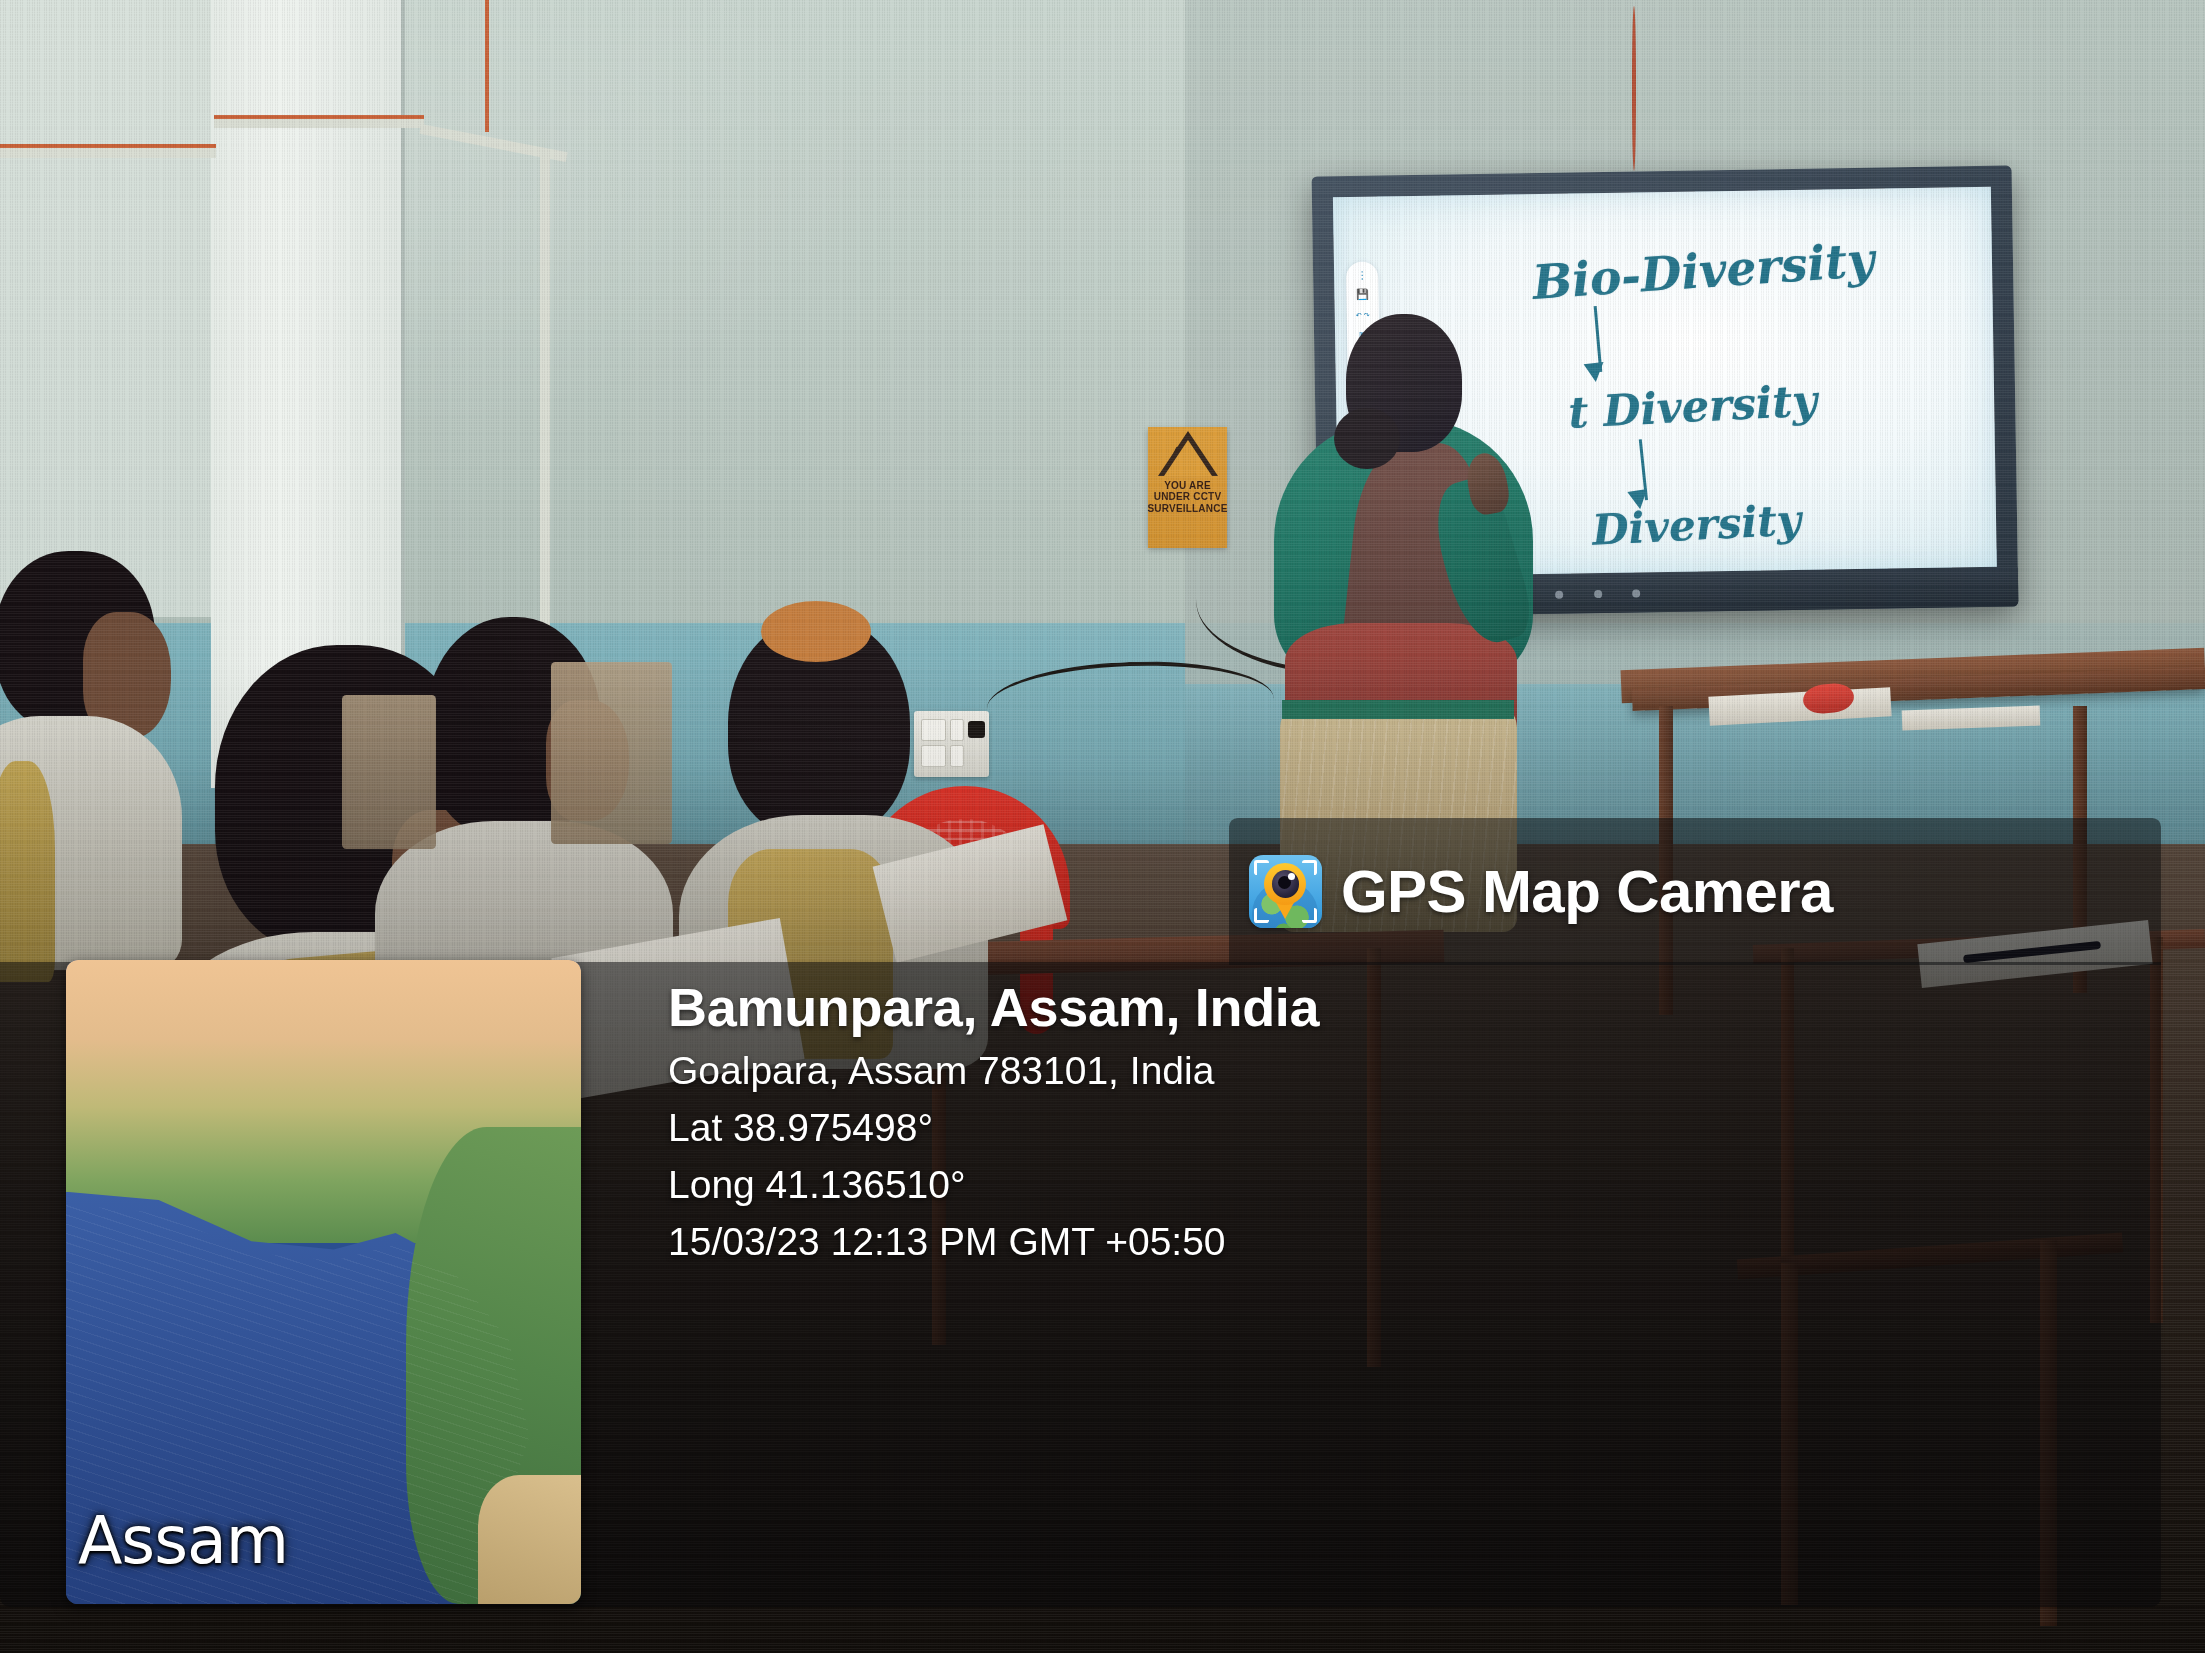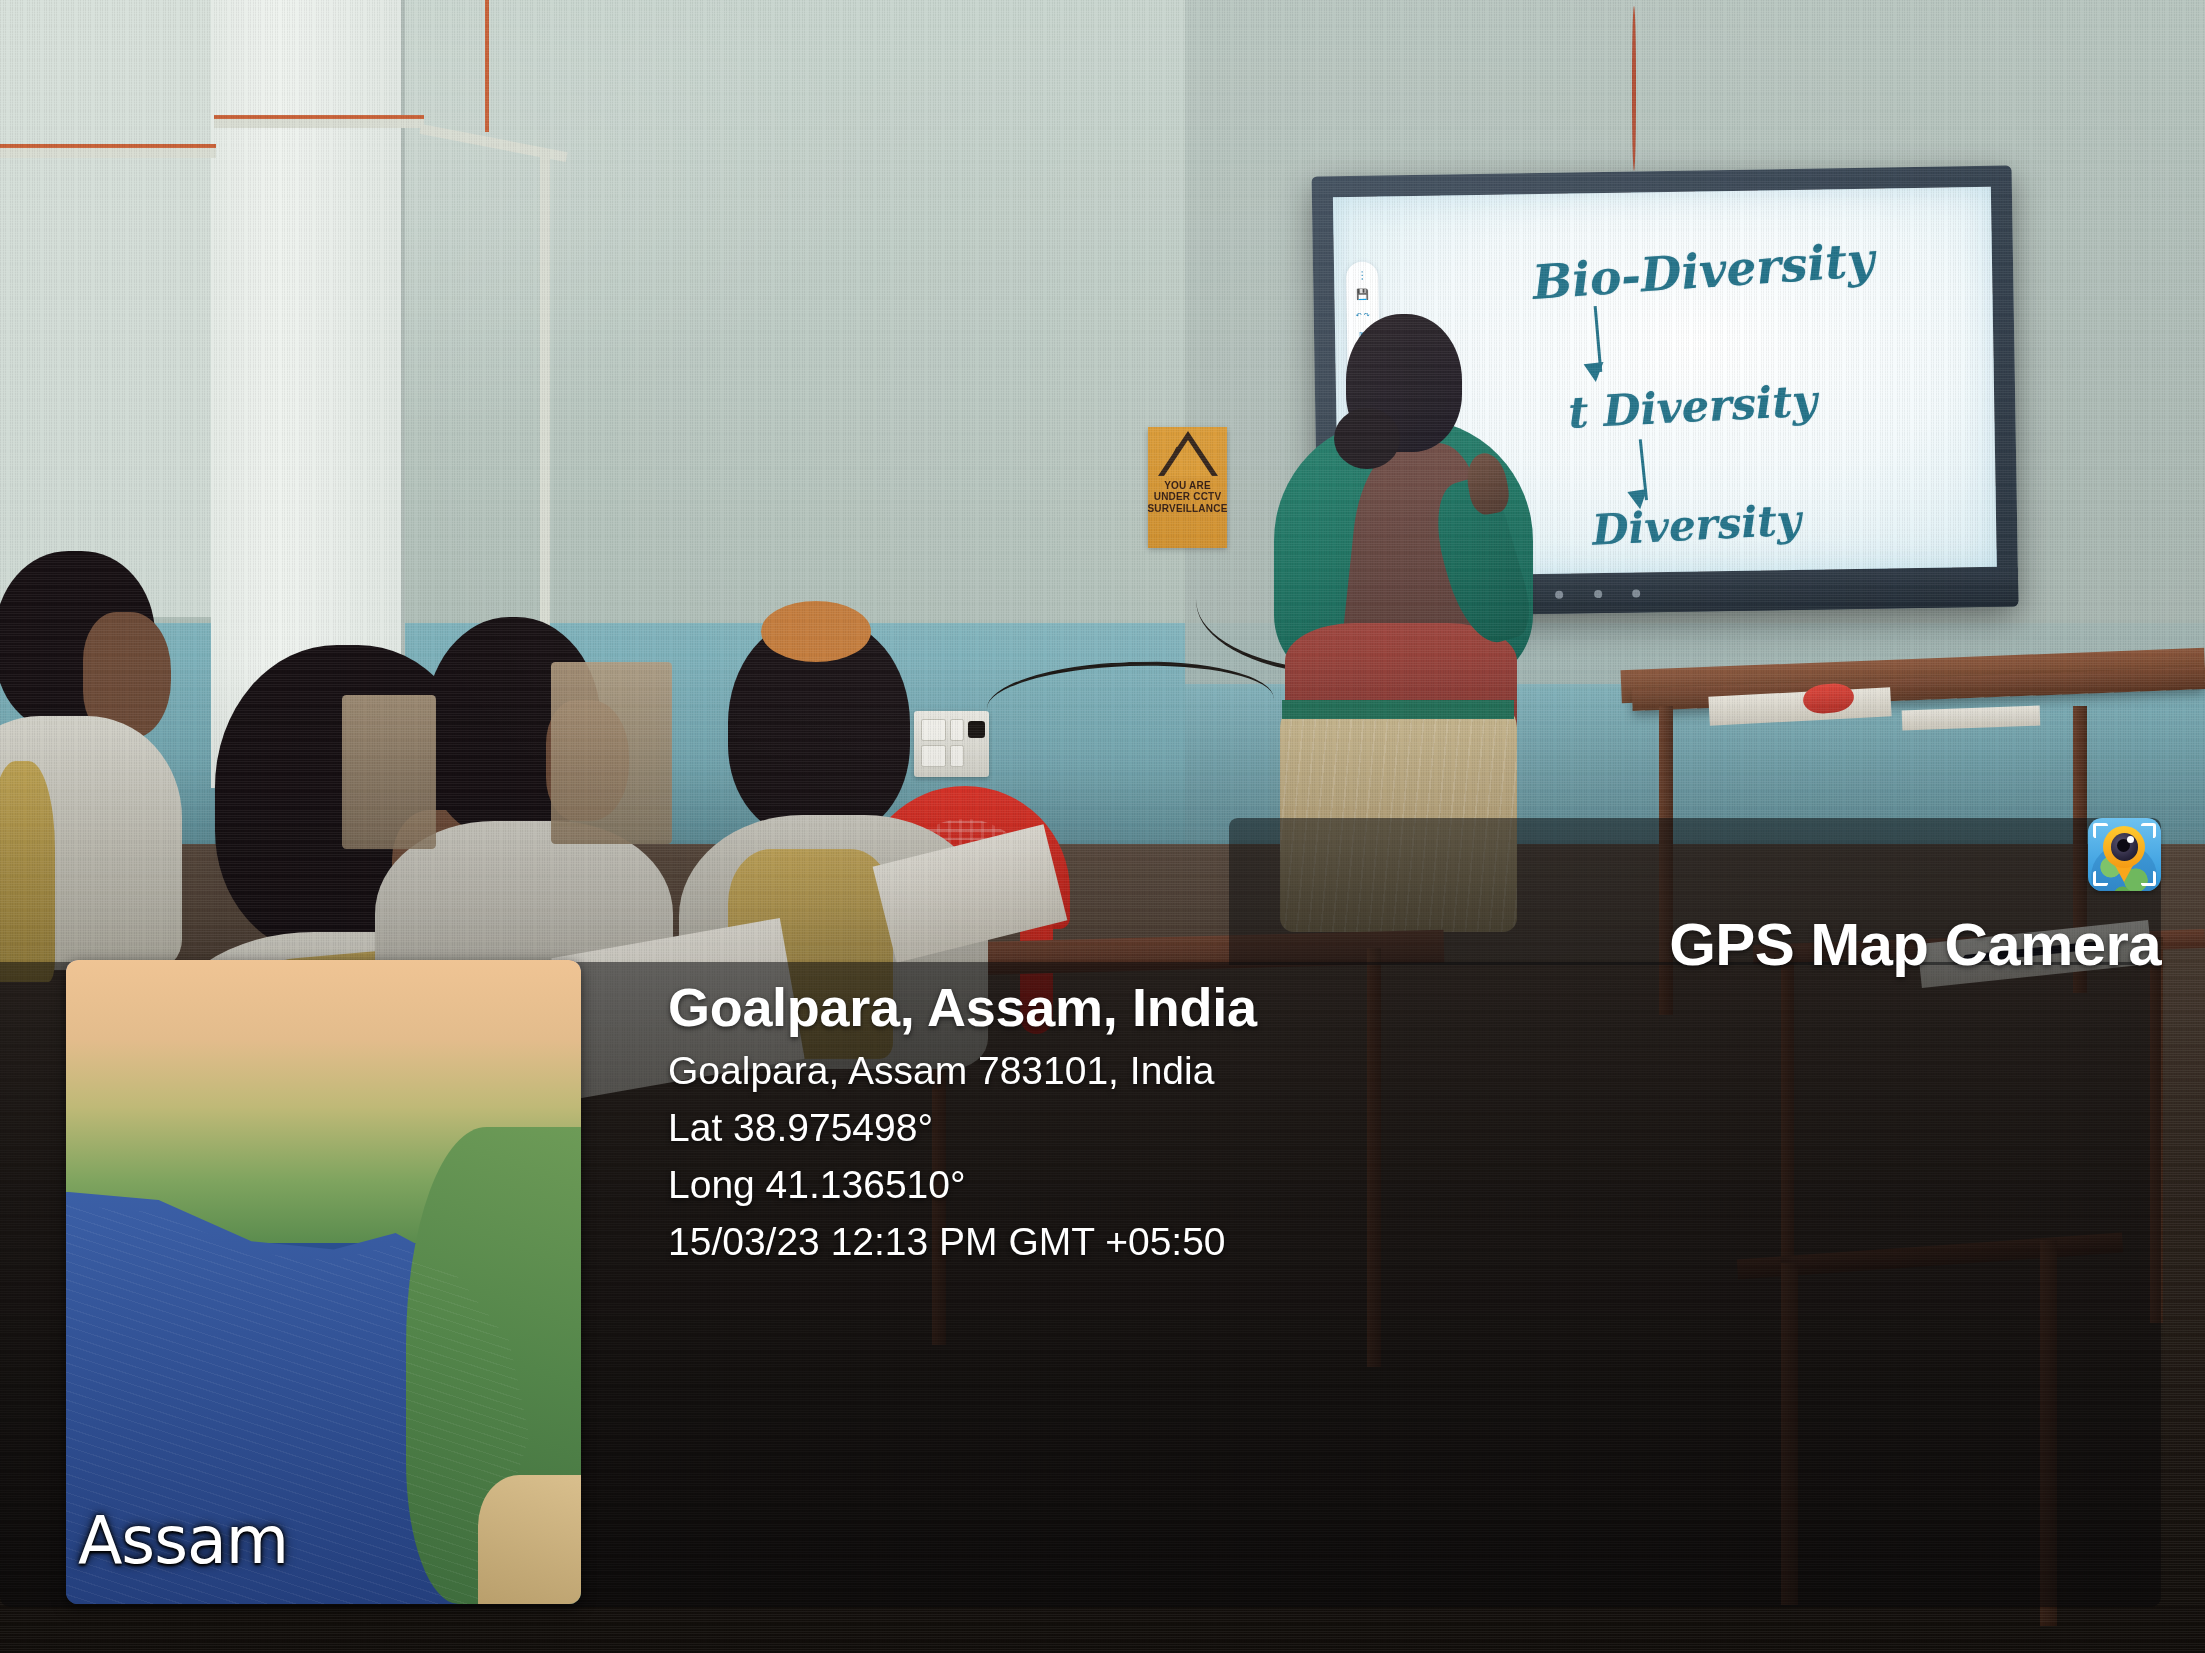--- a/index.html
+++ b/index.html
@@ -271,21 +271,21 @@
     background-image:
       repeating-linear-gradient(0deg, rgba(255,255,255,.5) 0 0.6px, rgba(0,0,0,0) 0.6px 1.7px),
       repeating-linear-gradient(90deg, rgba(0,0,0,.5) 0 0.6px, rgba(0,0,0,0) 0.6px 1.7px);
   }
 
   
   .gps-header{
     position:absolute; left:1229px; top:818px; width:932px; height:147px;
     background:rgba(10,12,14,.50);
     border-radius:8.8px 8.8px 0 0;
-    display:flex; align-items:flex-end; gap:19px; padding-left:20px;flex-direction:column;
+    display:flex; align-items:center; gap:19px; padding-left:20px;
   }
   .gps-icon{
     width:73px; height:73px; border-radius:14.3px;
     background:linear-gradient(180deg,#6ec2f0 0%,#49a8e4 55%,#2e95d8 100%);
     position:relative; flex:0 0 auto; overflow:hidden;
     box-shadow:0 1.1px 4.4px rgba(0,0,0,.3);
   }
   .gi-globe{
     position:absolute; left:3.3px; bottom:-19px; width:66px; height:66px;
     border-radius:50%;
@@ -556,21 +556,21 @@
       <div class="gi-glint"></div>
       <div class="gi-br tl"></div>
       <div class="gi-br tr"></div>
       <div class="gi-br bl"></div>
       <div class="gi-br br"></div>
     </div>
     <div class="gps-title">GPS Map Camera</div>
   </div>
 
   <div class="gps-text">
-    <div class="gps-place">Goalpara, Assam, India</div>
+    <div class="gps-place">Bamunpara, Assam, India</div>
     <div class="gps-line">Goalpara, Assam 783101, India</div>
     <div class="gps-line">Lat 38.975498°</div>
     <div class="gps-line">Long 41.136510°</div>
     <div class="gps-line">15/03/23 12:13 PM GMT +05:50</div>
   </div>
 
   <div class="map-thumb">
     <div class="mt-land-top"></div>
     <div class="mt-ocean2"></div>
     <div class="mt-land-right"></div>

